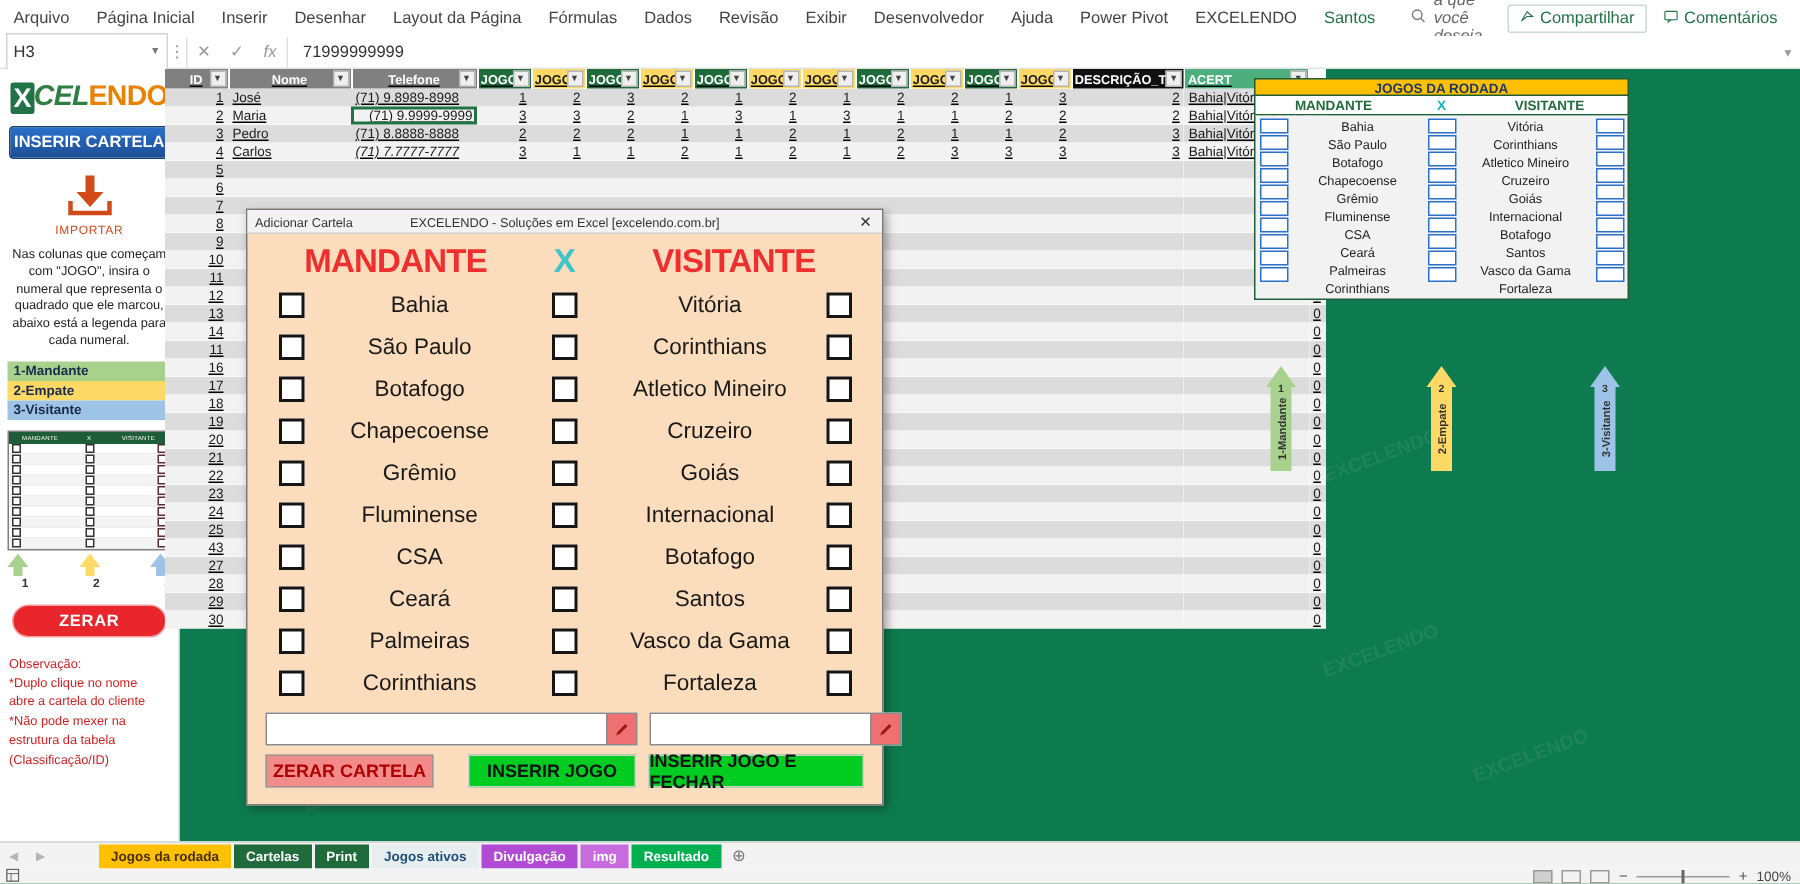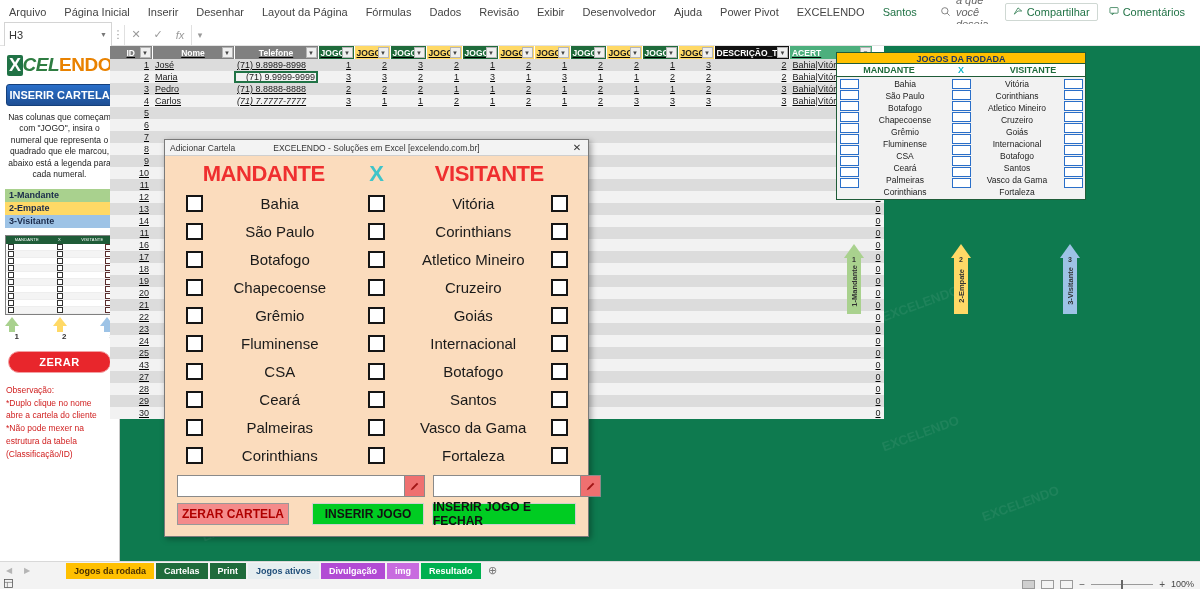--- a/index.html
+++ b/index.html
@@ -333,20 +333,21 @@
   <div id="namebox">
     <span>H3</span>
     <span style="color:#777;font-size:7px;">▼</span>
   </div>
   <div class="dots">⋮</div>
   <div id="fx-group">
     <div class="fxbtn">✕</div>
     <div class="fxbtn">✓</div>
     <div class="fxbtn" style="font-style:italic;">fx</div>
   </div>
+  <div id="formula-input">71999999999</div>
   <div id="fbar-expand">▾</div>
 </div>
 
 <div id="workspace">
 
   <div class="wm" style="left:175px;top:150px;">EXCELENDO</div>
   <div class="wm" style="left:175px;top:300px;">EXCELENDO</div>
   <div class="wm" style="left:175px;top:440px;">EXCELENDO</div>
   <div class="wm" style="left:880px;top:250px;">EXCELENDO</div>
   <div class="wm" style="left:880px;top:380px;">EXCELENDO</div>
@@ -355,20 +356,30 @@
 
   <div id="sidebar">
     <div id="logo">
       <span class="logo-x">X</span>
         <span class="logo-cel">CEL</span>
         <span class="logo-endo">ENDO</span>
     </div>
 
     <div id="inserir-cartela">INSERIR CARTELA</div>
 
+    <div id="import-block">
+      <span>
+        <svg width="36" height="30" viewBox="0 0 36 30">
+          <path d="M18 2 L18 14" stroke="#d04a1a" stroke-width="6" fill="none"></path>
+          <path d="M9 13 L18 23 L27 13 Z" fill="#d04a1a"></path>
+          <path d="M5 19 L5 27 L31 27 L31 19" fill="none" stroke="#d04a1a" stroke-width="3"></path>
+        </svg>
+      </span>
+      <div id="import-label">IMPORTAR</div>
+    </div>
 
     <div id="hint-text">Nas colunas que começam com "JOGO", insira o numeral que representa o quadrado que ele marcou, abaixo está a legenda para cada numeral.</div>
 
     <div id="legend">
       <div class="legend-row l1">1-Mandante</div>
       <div class="legend-row l2">2-Empate</div>
       <div class="legend-row l3">3-Visitante</div>
     </div>
 
     <div id="mini-table">

